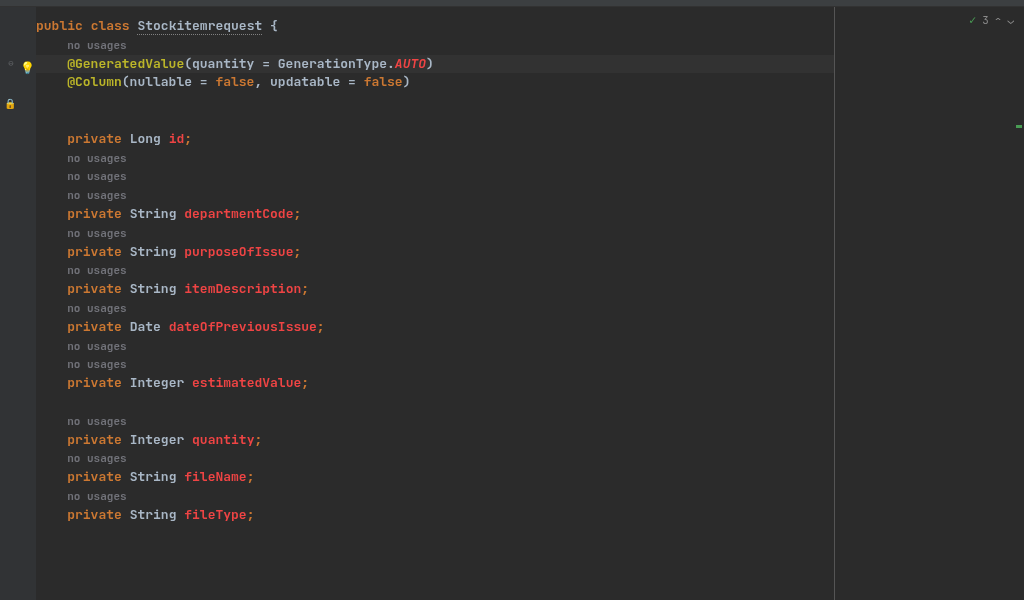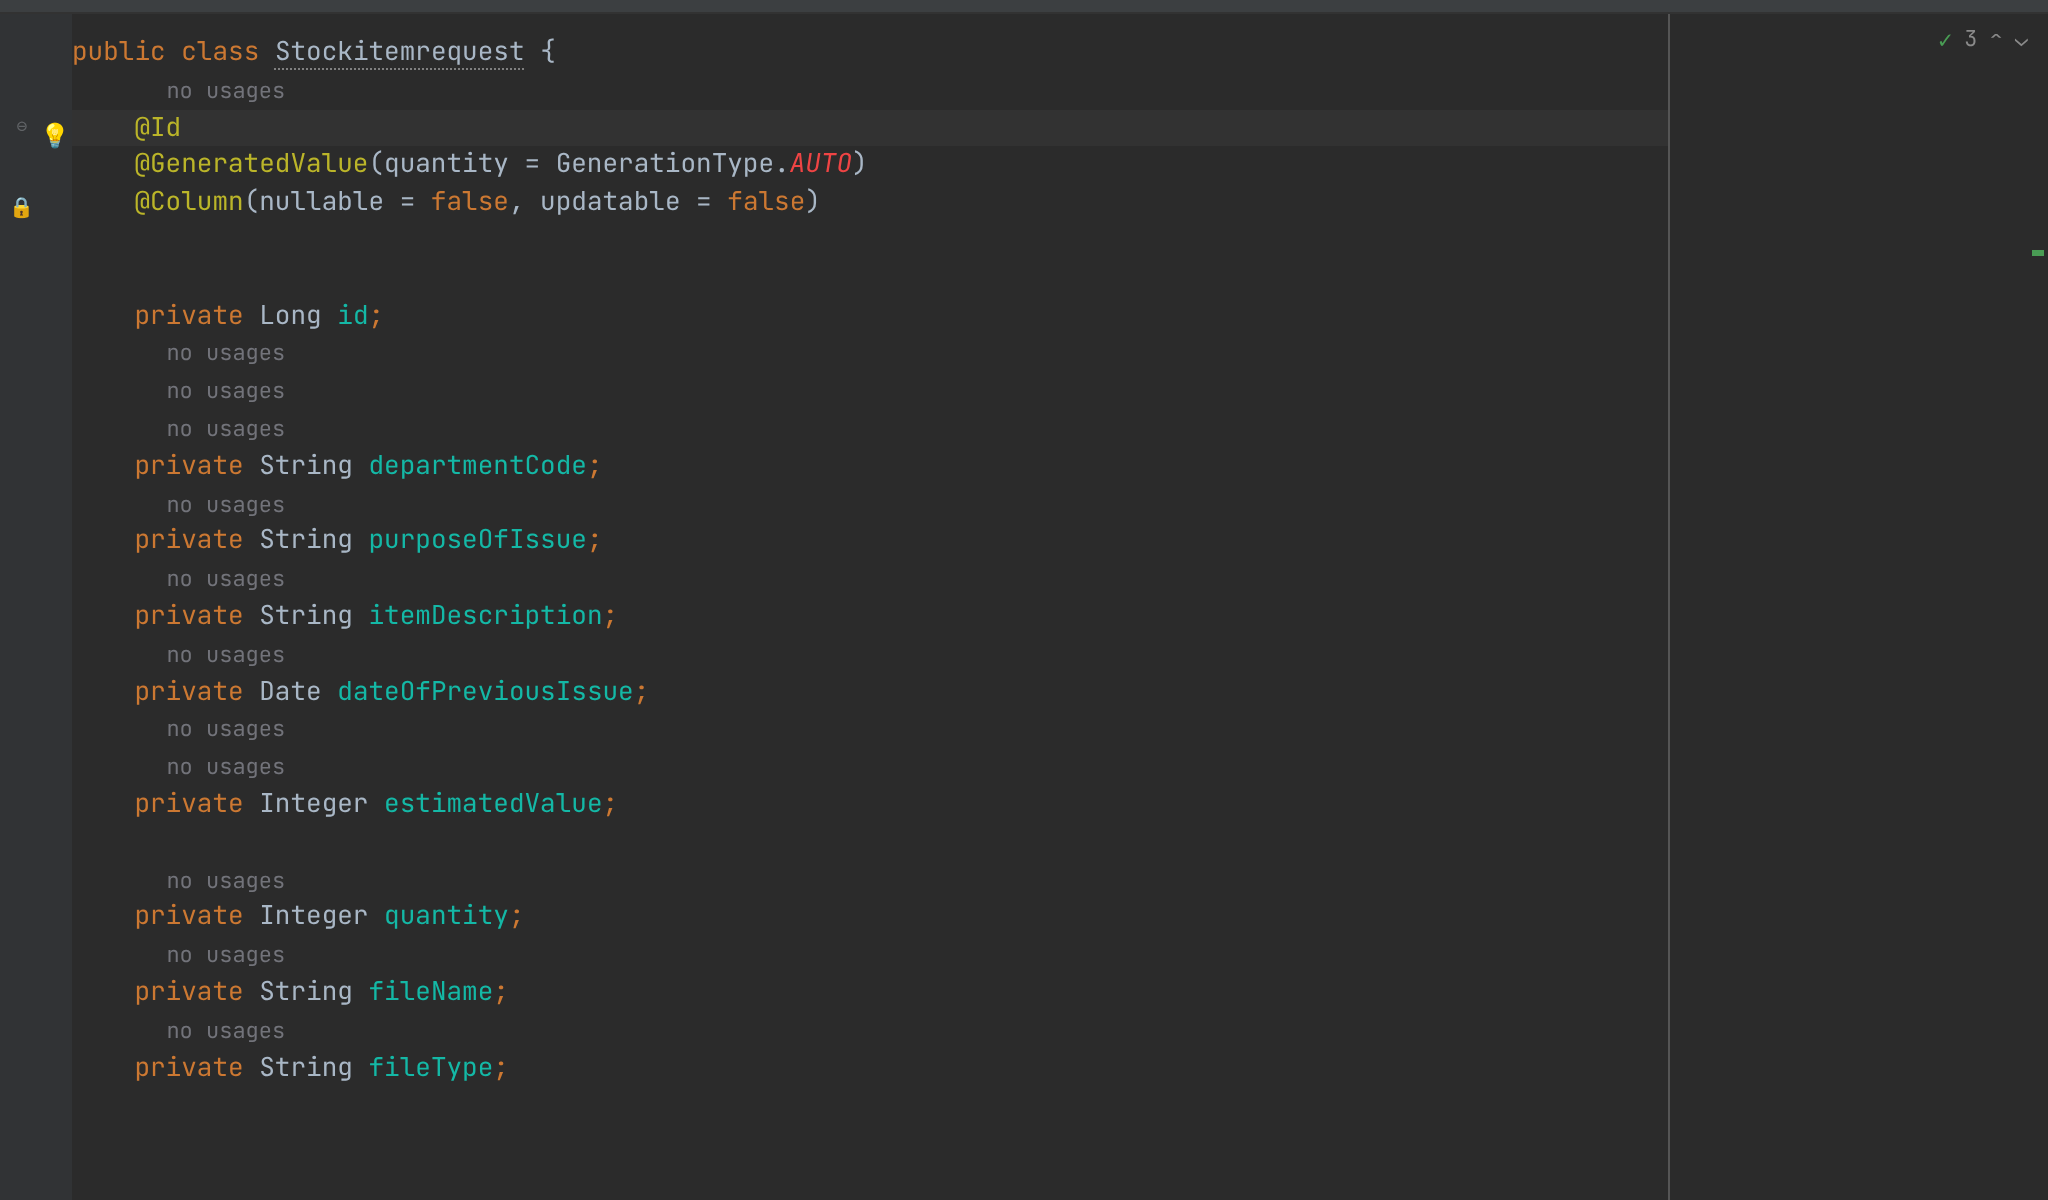--- a/index.html
+++ b/index.html
@@ -82,42 +82,43 @@
     background: #323232;
     position: absolute;
     width: 100%;
     height: 18.8px;
     left: 0;
     z-index: 0;
   }
   .line-content {
     position: relative;
     z-index: 1;
+    font-weight: bold;
   }
   .right-panel {
     width: 190px;
     background: #2b2b2b;
     border-left: 1px solid #555555;
   }
   .scroll-marker {
     position: absolute;
     right: 2px;
     width: 6px;
     height: 3px;
     background: #499c54;
   }
   
   .kw { color: #cc7832; }
   .type { color: #a9b7c6; }
   .classname { color: #a9b7c6; border-bottom: 1px dotted #808080; }
-  .field { color: #14b8a6; }
+  .field { color: #ef4444; }
   .field-warn { color: #9876aa; border-bottom: 1px dotted #808080; }
   .annotation { color: #bbb529; }
   .static-field { color: #ef4444; font-style: italic; }
-  .hint { color: #72737a; font-size: 11px; margin-left: 16px; }
+  .hint { color: #72737a; font-size: 11px; }
   .paren { color: #a9b7c6; }
   .semi { color: #cc7832; }
 </style>
 </head>
 <body>
 
 <div class="top-bar"></div>
 
 <div class="status-top">
   <span class="status-check">✓</span>
@@ -135,21 +136,20 @@
 
   <div class="code-area">
     <div class="highlighted-line" style="top:47.6px;"></div>
 
     <div class="line-content">
 
     <div class="code-line"><span class="kw">public</span> <span class="kw">class</span> <span class="classname">Stockitemrequest</span> <span class="paren">{</span></div>
 
     <div class="code-line">    <span class="hint">no usages</span></div>
 
-    <div class="code-line">    <span class="annotation">@Id</span></div>
 
     <div class="code-line">    <span class="annotation">@GeneratedValue</span><span class="paren">(quantity = GenerationType.</span><span class="static-field">AUTO</span><span class="paren">)</span></div>
 
     <div class="code-line">    <span class="annotation">@Column</span><span class="paren">(nullable = </span><span class="kw">false</span><span class="paren">, updatable = </span><span class="kw">false</span><span class="paren">)</span></div>
 
     <div class="code-line"> </div>
     <div class="code-line"> </div>
 
     <div class="code-line">    <span class="kw">private</span> <span class="type">Long</span> <span class="field">id</span><span class="semi">;</span></div>
     <div class="code-line">    <span class="hint">no usages</span></div>

